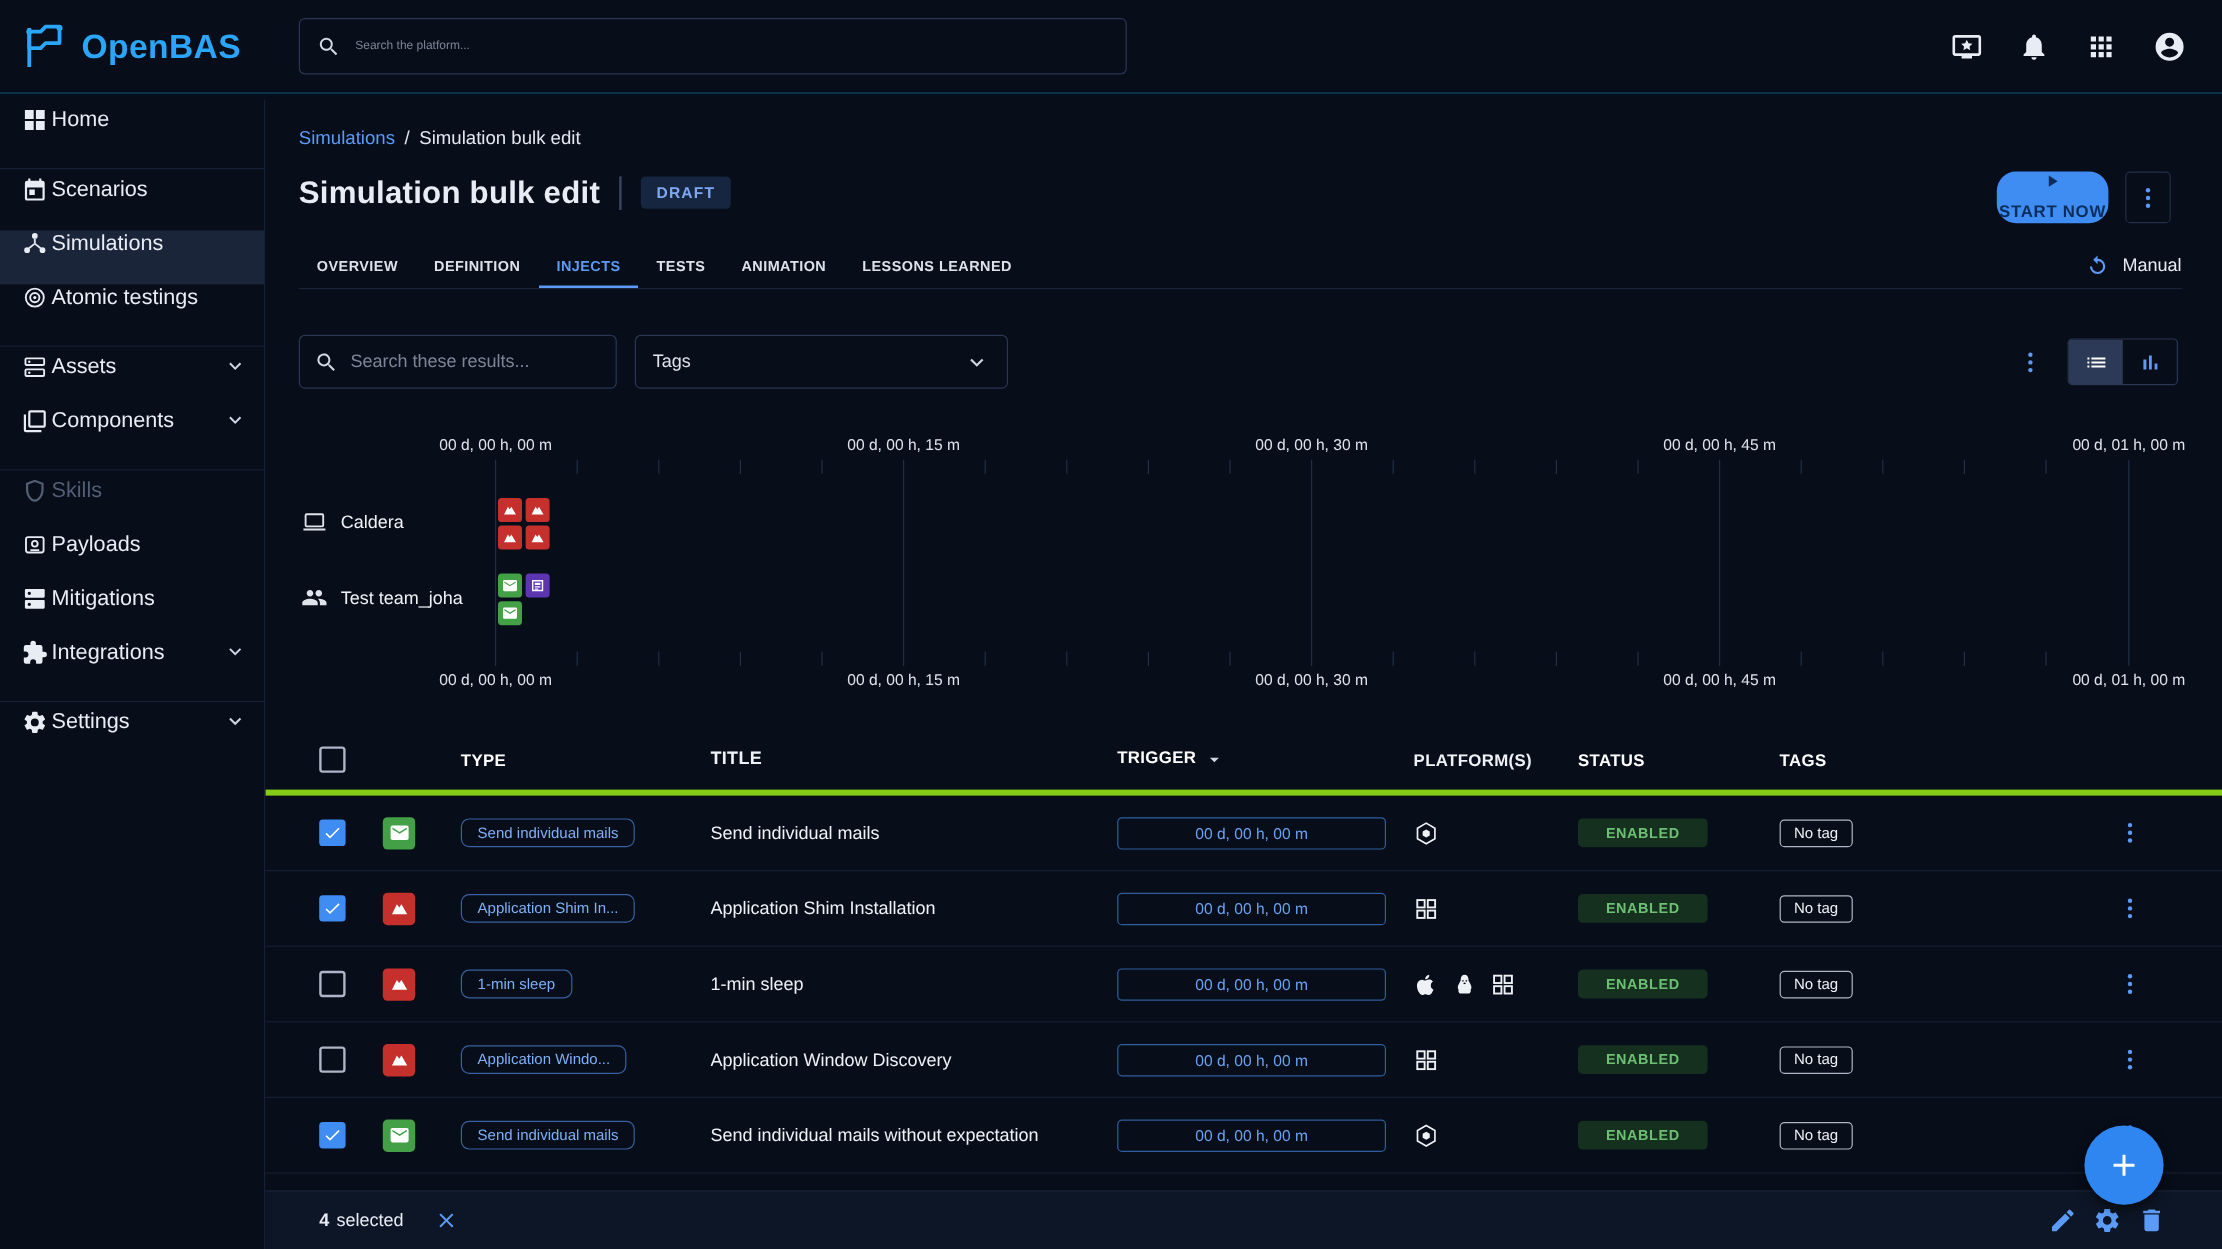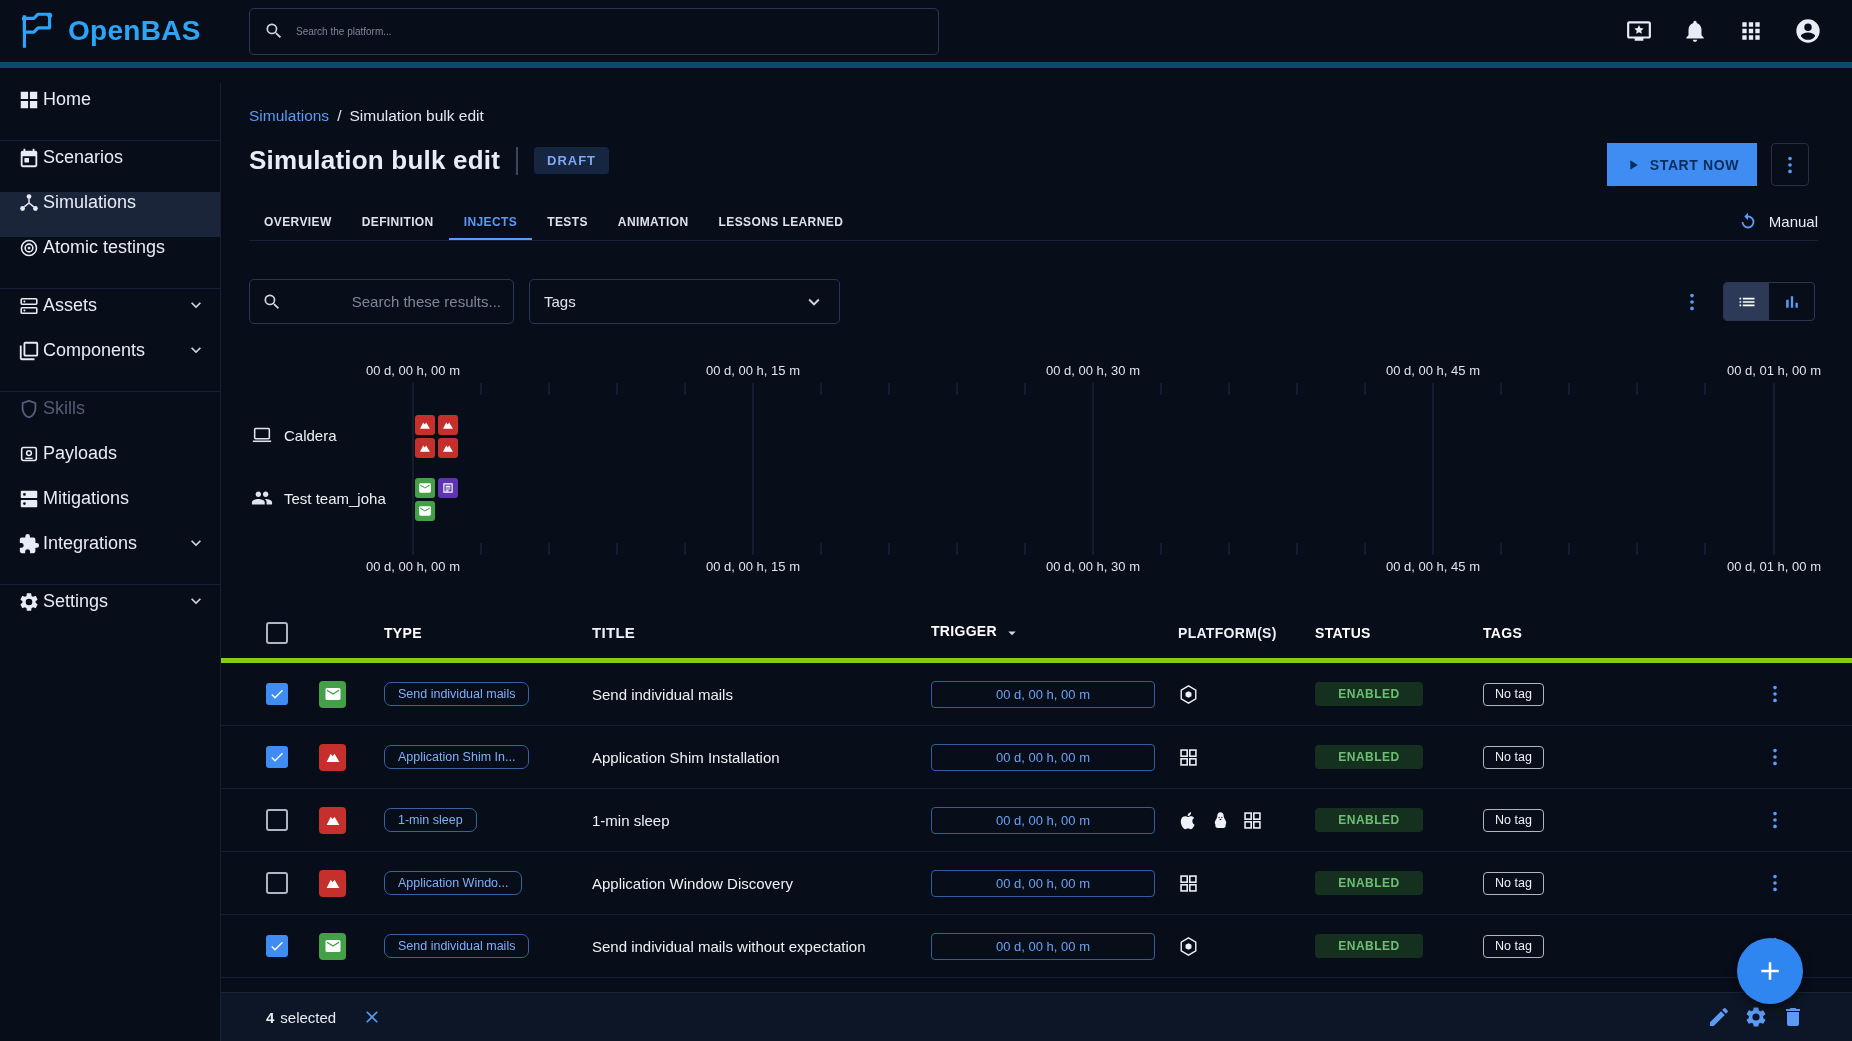--- a/index.html
+++ b/index.html
@@ -5,22 +5,22 @@
   * { box-sizing: border-box; margin: 0; padding: 0; }
   html,body { width:1852px; height:1041px; }
   body {
     background:#070d19; color:#e8ecf4;
     font-family:"Liberation Sans", sans-serif;
     overflow:hidden; position:relative;
   }
   svg { display:block; }
 
   
-  .topbar { position:absolute; top:0; left:0; right:0; height:68px; display:flex; align-items:center;
-            background:#070d19; border-bottom:6px solid #0c4a6e; z-index:20; }
+  .topbar { position:absolute; top:0; left:0; right:0; height:78px; display:flex; align-items:center;
+            background:#070d19; border-bottom:1px solid #0c4a6e; z-index:20; }
   .logo-area { width:221px; display:flex; align-items:center; gap:10px; padding-left:16px; flex:none; }
   .logo-text { font-size:28px; font-weight:bold; color:#2aa5f7; letter-spacing:.3px; }
   .topbar-search { margin-left:28px; width:690px; height:47px; border:1px solid #2a3754; border-radius:5px;
                    display:flex; align-items:center; gap:12px; padding:0 14px; color:#8a93a6; }
   .topbar-search input { flex:1; background:none; border:none; outline:none; color:#22c55e; font-size:10px; }
   input::placeholder { color:#7d8698; }
   .topbar-icons { margin-left:auto; display:flex; align-items:center; gap:30px; padding-right:30px; color:#fff; }
   .tb-icon { width:26px; height:26px; color:#e8ecf4; cursor:pointer; }
 
   
@@ -41,39 +41,39 @@
   .breadcrumb { position:absolute; top:24px; left:28px; font-size:15.5px; display:flex; gap:8px; }
   .breadcrumb .root { color:#5c9bf5; cursor:pointer; }
   .breadcrumb .sep, .breadcrumb .current { color:#e3e8f0; }
 
   .page-head { position:absolute; top:62px; left:28px; display:flex; align-items:center; gap:16px; }
   .page-title { font-size:26px; font-weight:bold; letter-spacing:.2px; }
   .head-divider { width:2px; height:28px; background:#3a4660; }
   .draft-chip { background:rgba(92,155,245,.18); color:#7fa8f0; font-size:13px; font-weight:bold;
                 letter-spacing:1px; padding:6px 13px; border-radius:4px; }
 
-  .start-btn { position:absolute; top:60px; right:95px; height:43px; padding:0 18px; background:#3f8cf2;
-               color:#0b2d5c; font-weight:bold; font-size:14px; letter-spacing:.6px; border:none; border-radius:0;
-               display:flex; align-items:center; gap:9px; cursor:pointer; font-family:inherit; }
+  .start-btn { position:absolute; top:60px; right:95px; height:43px; padding:0 2px; background:#3f8cf2;
+               color:#0b2d5c; font-weight:bold; font-size:14px; letter-spacing:.6px; border:none; border-radius:16px;
+               display:flex; align-items:center; gap:9px; cursor:pointer; font-family:inherit;flex-direction:column; }
   .start-btn svg { width:16px; height:16px; }
   .head-menu-btn { position:absolute; top:60px; right:43px; width:38px; height:43px; border:1px solid #232e47;
                    border-radius:4px; color:#5c9bf5; display:flex; align-items:center; justify-content:center; cursor:pointer; }
 
   .tabs-row { position:absolute; top:120px; left:28px; right:34px; height:38px; display:flex; align-items:stretch;
               border-bottom:1px solid #1b2336; }
   .tab { padding:0 15px; display:flex; align-items:center; font-size:12px; font-weight:bold; letter-spacing:.4px;
          color:#dde2ea; cursor:pointer; }
   .tab.active { color:#5c9bf5; box-shadow: inset 0 -2px 0 #5c9bf5; }
   .update-mode { margin-left:auto; display:flex; align-items:center; gap:10px; font-size:15px; color:#e8ecf4; }
   .update-mode svg { width:22px; height:22px; color:#5c9bf5; }
 
   .filters-row { position:absolute; top:196px; left:28px; right:37px; height:45px; display:flex; align-items:center; }
   .search-results { width:265px; height:45px; border:1px solid #2a3754; border-radius:5px;
                     display:flex; align-items:center; gap:10px; padding:0 12px; color:#8a93a6; }
-  .search-results input { flex:1; background:none; border:none; outline:none; color:#c2410c; font-size:15px; min-width:0;text-align:right; }
+  .search-results input { flex:1; background:none; border:none; outline:none; color:#c2410c; font-size:15px; min-width:0; }
   .tags-select { margin-left:15px; width:311px; height:45px; border:1px solid #2a3754; border-radius:5px;
                  display:flex; align-items:center; padding:0 14px; font-size:15px; color:#dfe4ec; cursor:pointer; }
   .tags-select .chev { margin-left:auto; width:22px; height:22px; color:#cfd6e4; }
   .filters-actions { margin-left:auto; display:flex; align-items:center; gap:20px; }
   .dots-v { color:#5c9bf5; width:22px; height:22px; cursor:pointer; }
   .toggle-group { display:flex; border:1px solid #2a3754; border-radius:4px; overflow:hidden; }
   .toggle-btn { width:45px; height:37px; display:flex; align-items:center; justify-content:center; cursor:pointer; }
   .toggle-btn.selected { background:#2c3a57; color:#fff; }
   .toggle-btn.alt { color:#5c9bf5; }
   .toggle-btn svg { width:20px; height:20px; }

